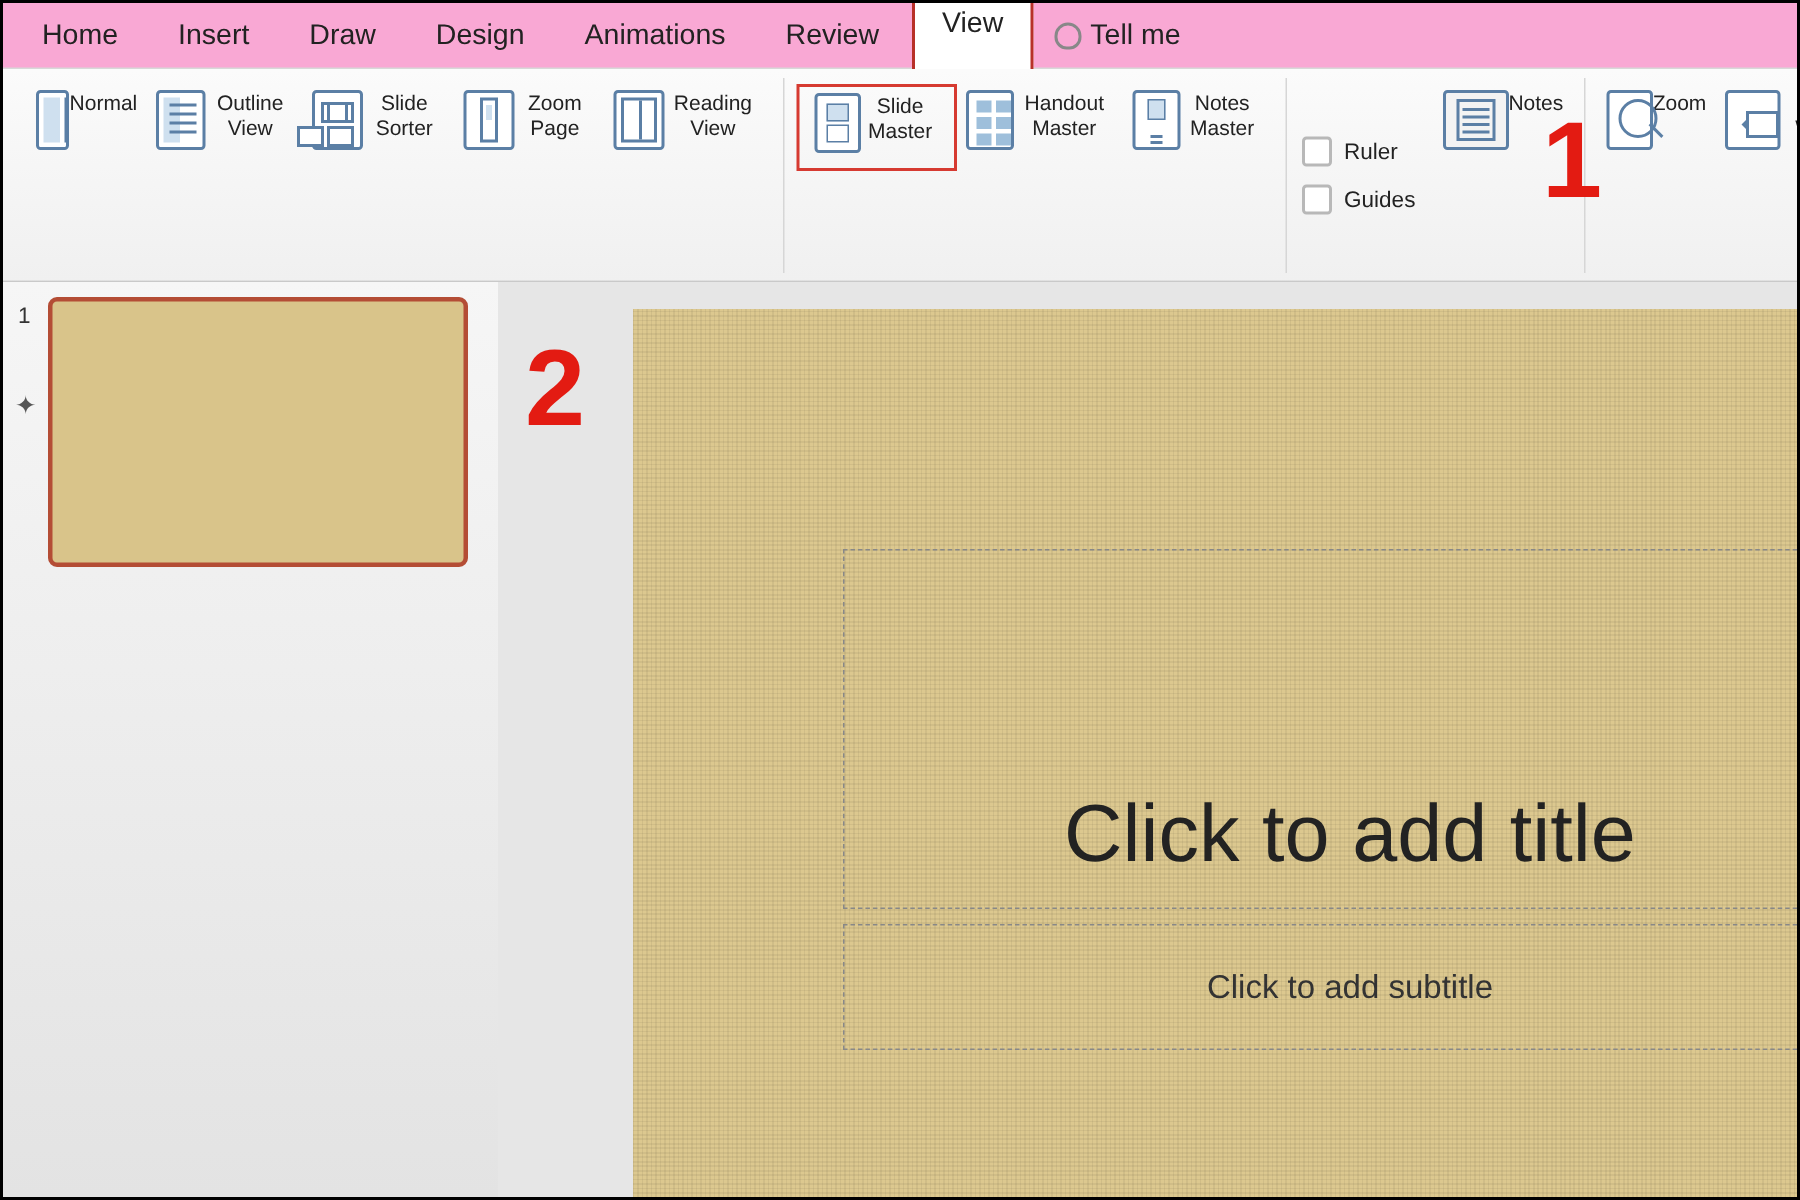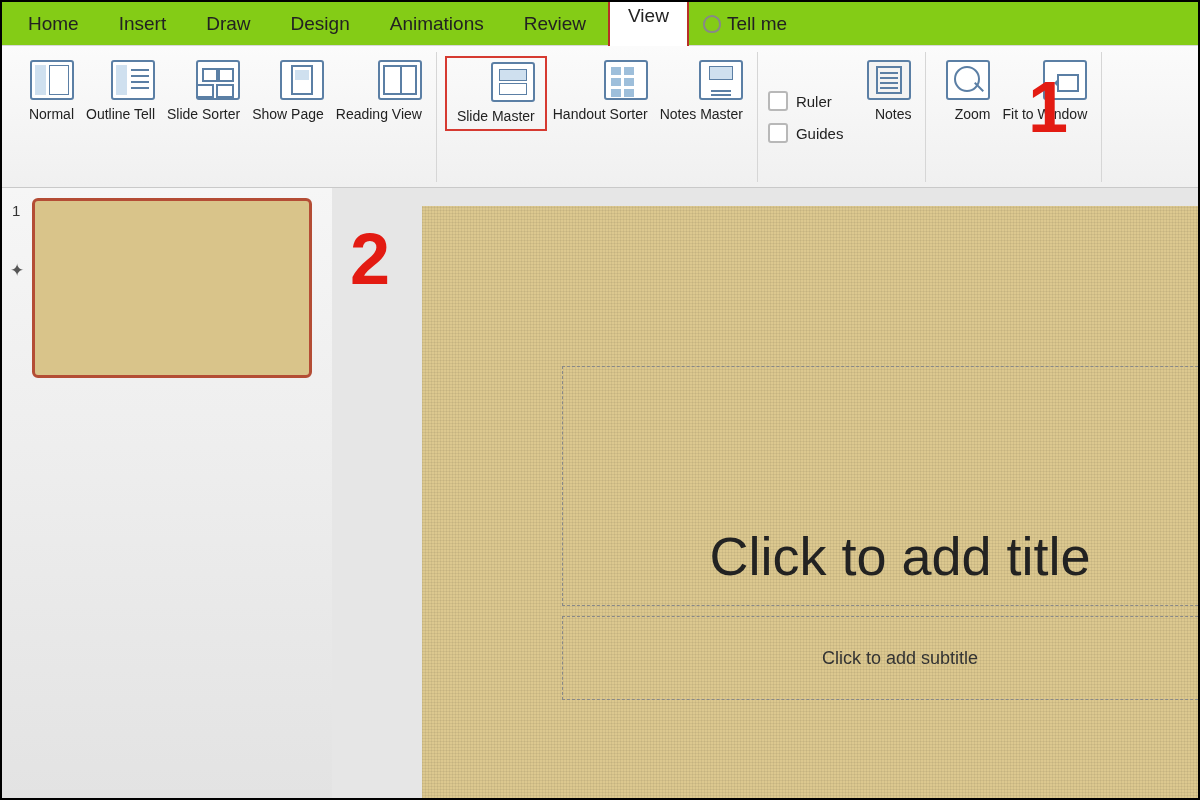--- a/index.html
+++ b/index.html
@@ -1,45 +1,45 @@
 <!DOCTYPE html>
 <html><head>
 <meta charset="utf-8">
 <style>
 *{box-sizing:border-box;margin:0;padding:0;font-family:-apple-system,"Segoe UI",Arial,sans-serif}
 body{width:1200px;height:800px;background:#fff;overflow:hidden;border:2px solid #000}
-.menubar{display:flex;align-items:center;height:44px;background:#84cc16;border-bottom:1px solid #d8d8d8;padding:0 8px;gap:4px}
+.menubar{display:flex;align-items:center;height:44px;background:#f9a8d4;border-bottom:1px solid #d8d8d8;padding:0 8px;gap:4px}
 .menubar .tab{padding:8px 18px;font-size:19px;color:#222;cursor:pointer;position:relative}
 .menubar .tab.active{border:2px solid #b83028;border-bottom:none;padding-bottom:26px;background:#fff}
 .menubar .tab.active::after{content:"";position:absolute;left:8px;right:8px;bottom:3px;height:3px;background:#b83028}
 .tell{display:flex;align-items:center;gap:6px;padding:8px 10px;font-size:19px;color:#222}
 .ribbon{display:flex;align-items:flex-start;height:142px;background:linear-gradient(#fbfbfb,#f0f0f0);border-bottom:1px solid #c9c9c9;padding:6px 8px 0 8px}
 .group{display:flex;align-items:flex-start;padding:4px 8px;border-right:1px solid #d6d6d6;height:130px}
 .group:last-child{border-right:none}
-.btn{display:flex;flex-direction:column;align-items:flex-end;justify-content:flex-start;padding:4px 6px;min-width:62px;text-align:center;cursor:pointer}
+.btn{display:flex;flex-direction:row;align-items:flex-start;justify-content:flex-start;padding:4px 6px;min-width:62px;text-align:center;cursor:pointer}
 .btn .ico{width:44px;height:40px;border:2px solid #5b7fa5;border-radius:3px;background:#fff;position:relative;margin-bottom:6px}
 .btn .lbl{font-size:14px;color:#222;line-height:1.2}
 .chk{display:flex;align-items:center;gap:8px;font-size:15px;color:#222;padding:6px 2px}
 .chk .box{width:20px;height:20px;border:2px solid #b8b8b8;border-radius:3px;background:#fff}
 .highlight{border:2px solid #d63a31}
 .annot{position:absolute;font-weight:800;font-size:72px;color:#e31b12;z-index:50}
 .workspace{display:flex;height:calc(100% - 44px - 142px);background:#e9e9e9}
 .thumbs{width:330px;background:linear-gradient(#f6f6f6,#e3e3e3);padding:10px 8px}
 .thumb{position:relative;margin-left:22px}
 .thumb .num{position:absolute;left:-20px;top:4px;font-size:15px;color:#333}
 .thumb .star{position:absolute;left:-22px;top:62px;font-size:17px;color:#555}
 .thumb .slide{width:280px;height:180px;border:3px solid #b44d35;border-radius:6px;background:#d9c48a;position:relative;overflow:hidden}
 .canvas{flex:1;background:#e6e6e6;position:relative;overflow:hidden}
 .main-slide{position:absolute;left:90px;top:18px;right:-40px;bottom:-40px;background:#dcc88f}
 .texture{background:repeating-linear-gradient(0deg,rgba(0,0,0,.055) 0 1px,transparent 1px 3px),repeating-linear-gradient(90deg,rgba(0,0,0,.055) 0 1px,transparent 1px 3px),#dcc88f}
 .ph{position:absolute;border:1px dashed #888}
 .ph-title{left:140px;right:0;top:160px;height:240px;display:flex;align-items:flex-end;justify-content:center;padding-bottom:18px}
 .ph-title .t{font-size:54px;color:#222}
 .ph-sub{left:140px;right:0;top:410px;height:84px;display:flex;align-items:center;justify-content:center}
-.ph-sub .t{font-size:18px;color:#333}
+.ph-sub .t{font-size:22px;color:#333}
 
 .ico-normal::before{content:"";position:absolute;left:3px;top:3px;width:11px;bottom:3px;background:#cfe0ef}
 .ico-normal::after{content:"";position:absolute;left:17px;right:3px;top:3px;bottom:3px;border:1px solid #5b7fa5}
 .ico-outline::before{content:"";position:absolute;left:3px;top:3px;bottom:3px;width:11px;background:#cfe0ef}
 .ico-outline::after{content:"";position:absolute;right:4px;top:7px;width:18px;height:2px;background:#5b7fa5;box-shadow:0 6px 0 #5b7fa5,0 12px 0 #5b7fa5,0 18px 0 #5b7fa5}
 .ico-sorter::before{content:"";position:absolute;left:4px;top:6px;width:14px;height:10px;border:2px solid #5b7fa5}
 .ico-sorter::after{content:"";position:absolute;right:4px;top:6px;width:14px;height:10px;border:2px solid #5b7fa5;box-shadow:-20px 16px 0 -2px #fff,-20px 16px 0 0 #5b7fa5,0 16px 0 -2px #fff,0 16px 0 0 #5b7fa5}
 .ico-page::before{content:"";position:absolute;left:9px;top:3px;right:9px;bottom:3px;border:2px solid #5b7fa5;background:#fff}
 .ico-page::after{content:"";position:absolute;left:13px;top:8px;right:13px;height:10px;background:#cfe0ef}
 .ico-reading::before{content:"";position:absolute;left:3px;top:3px;right:3px;bottom:3px;border:2px solid #5b7fa5}
@@ -81,44 +81,44 @@
 
 <div class="ribbon" style="position:relative">
 
   <div class="group">
     <div class="btn">
       <div class="ico ico-normal"></div>
       <div class="lbl">Normal</div>
     </div>
     <div class="btn">
       <div class="ico ico-outline"></div>
-      <div class="lbl">Outline Tell</div>
+      <div class="lbl">Outline View</div>
     </div>
     <div class="btn">
       <div class="ico ico-sorter"></div>
       <div class="lbl">Slide Sorter</div>
     </div>
     <div class="btn">
       <div class="ico ico-page"></div>
-      <div class="lbl">Show Page</div>
+      <div class="lbl">Zoom Page</div>
     </div>
     <div class="btn">
       <div class="ico ico-reading"></div>
       <div class="lbl">Reading View</div>
     </div>
   </div>
 
   <div class="group">
     <div class="btn highlight" style="padding:4px 10px">
       <div class="ico ico-slidemaster"></div>
       <div class="lbl">Slide Master</div>
     </div>
     <div class="btn">
       <div class="ico ico-handout"></div>
-      <div class="lbl">Handout Sorter</div>
+      <div class="lbl">Handout Master</div>
     </div>
     <div class="btn">
       <div class="ico ico-notesmaster"></div>
       <div class="lbl">Notes Master</div>
     </div>
   </div>
 
   <div class="group">
     <div style="display:flex;flex-direction:column;justify-content:center;height:100%;padding-right:10px">
       <label class="chk">

